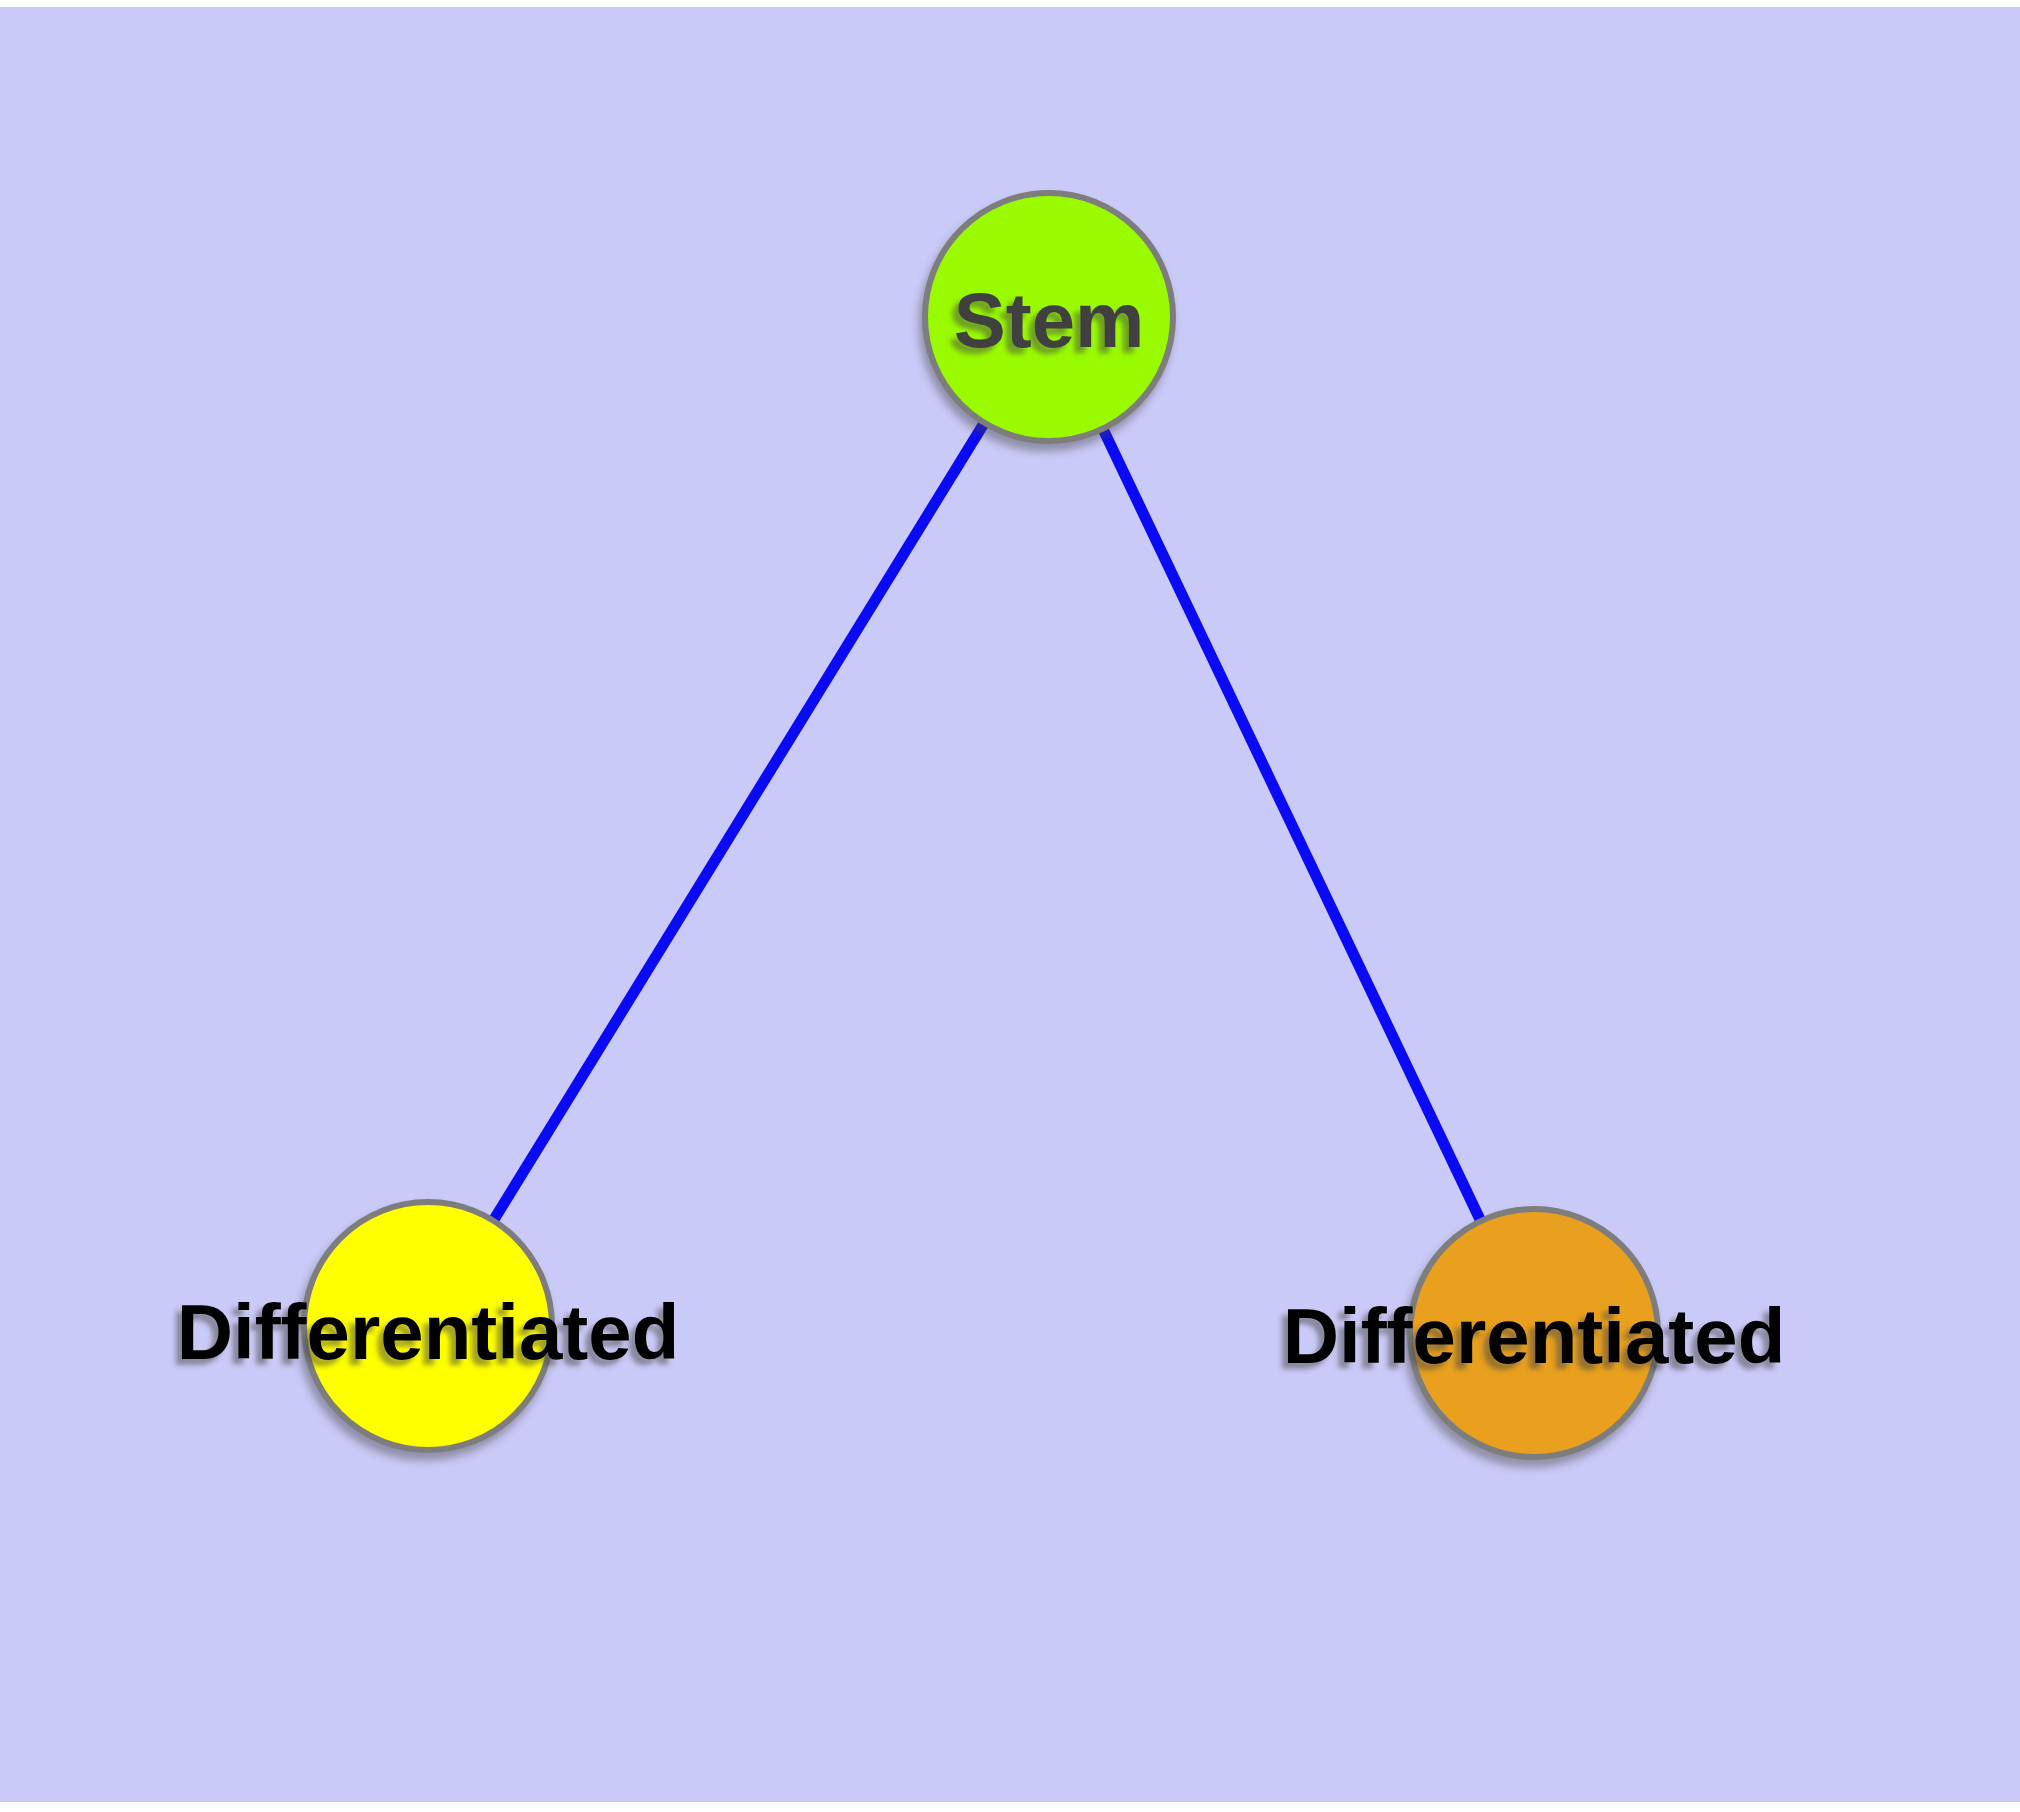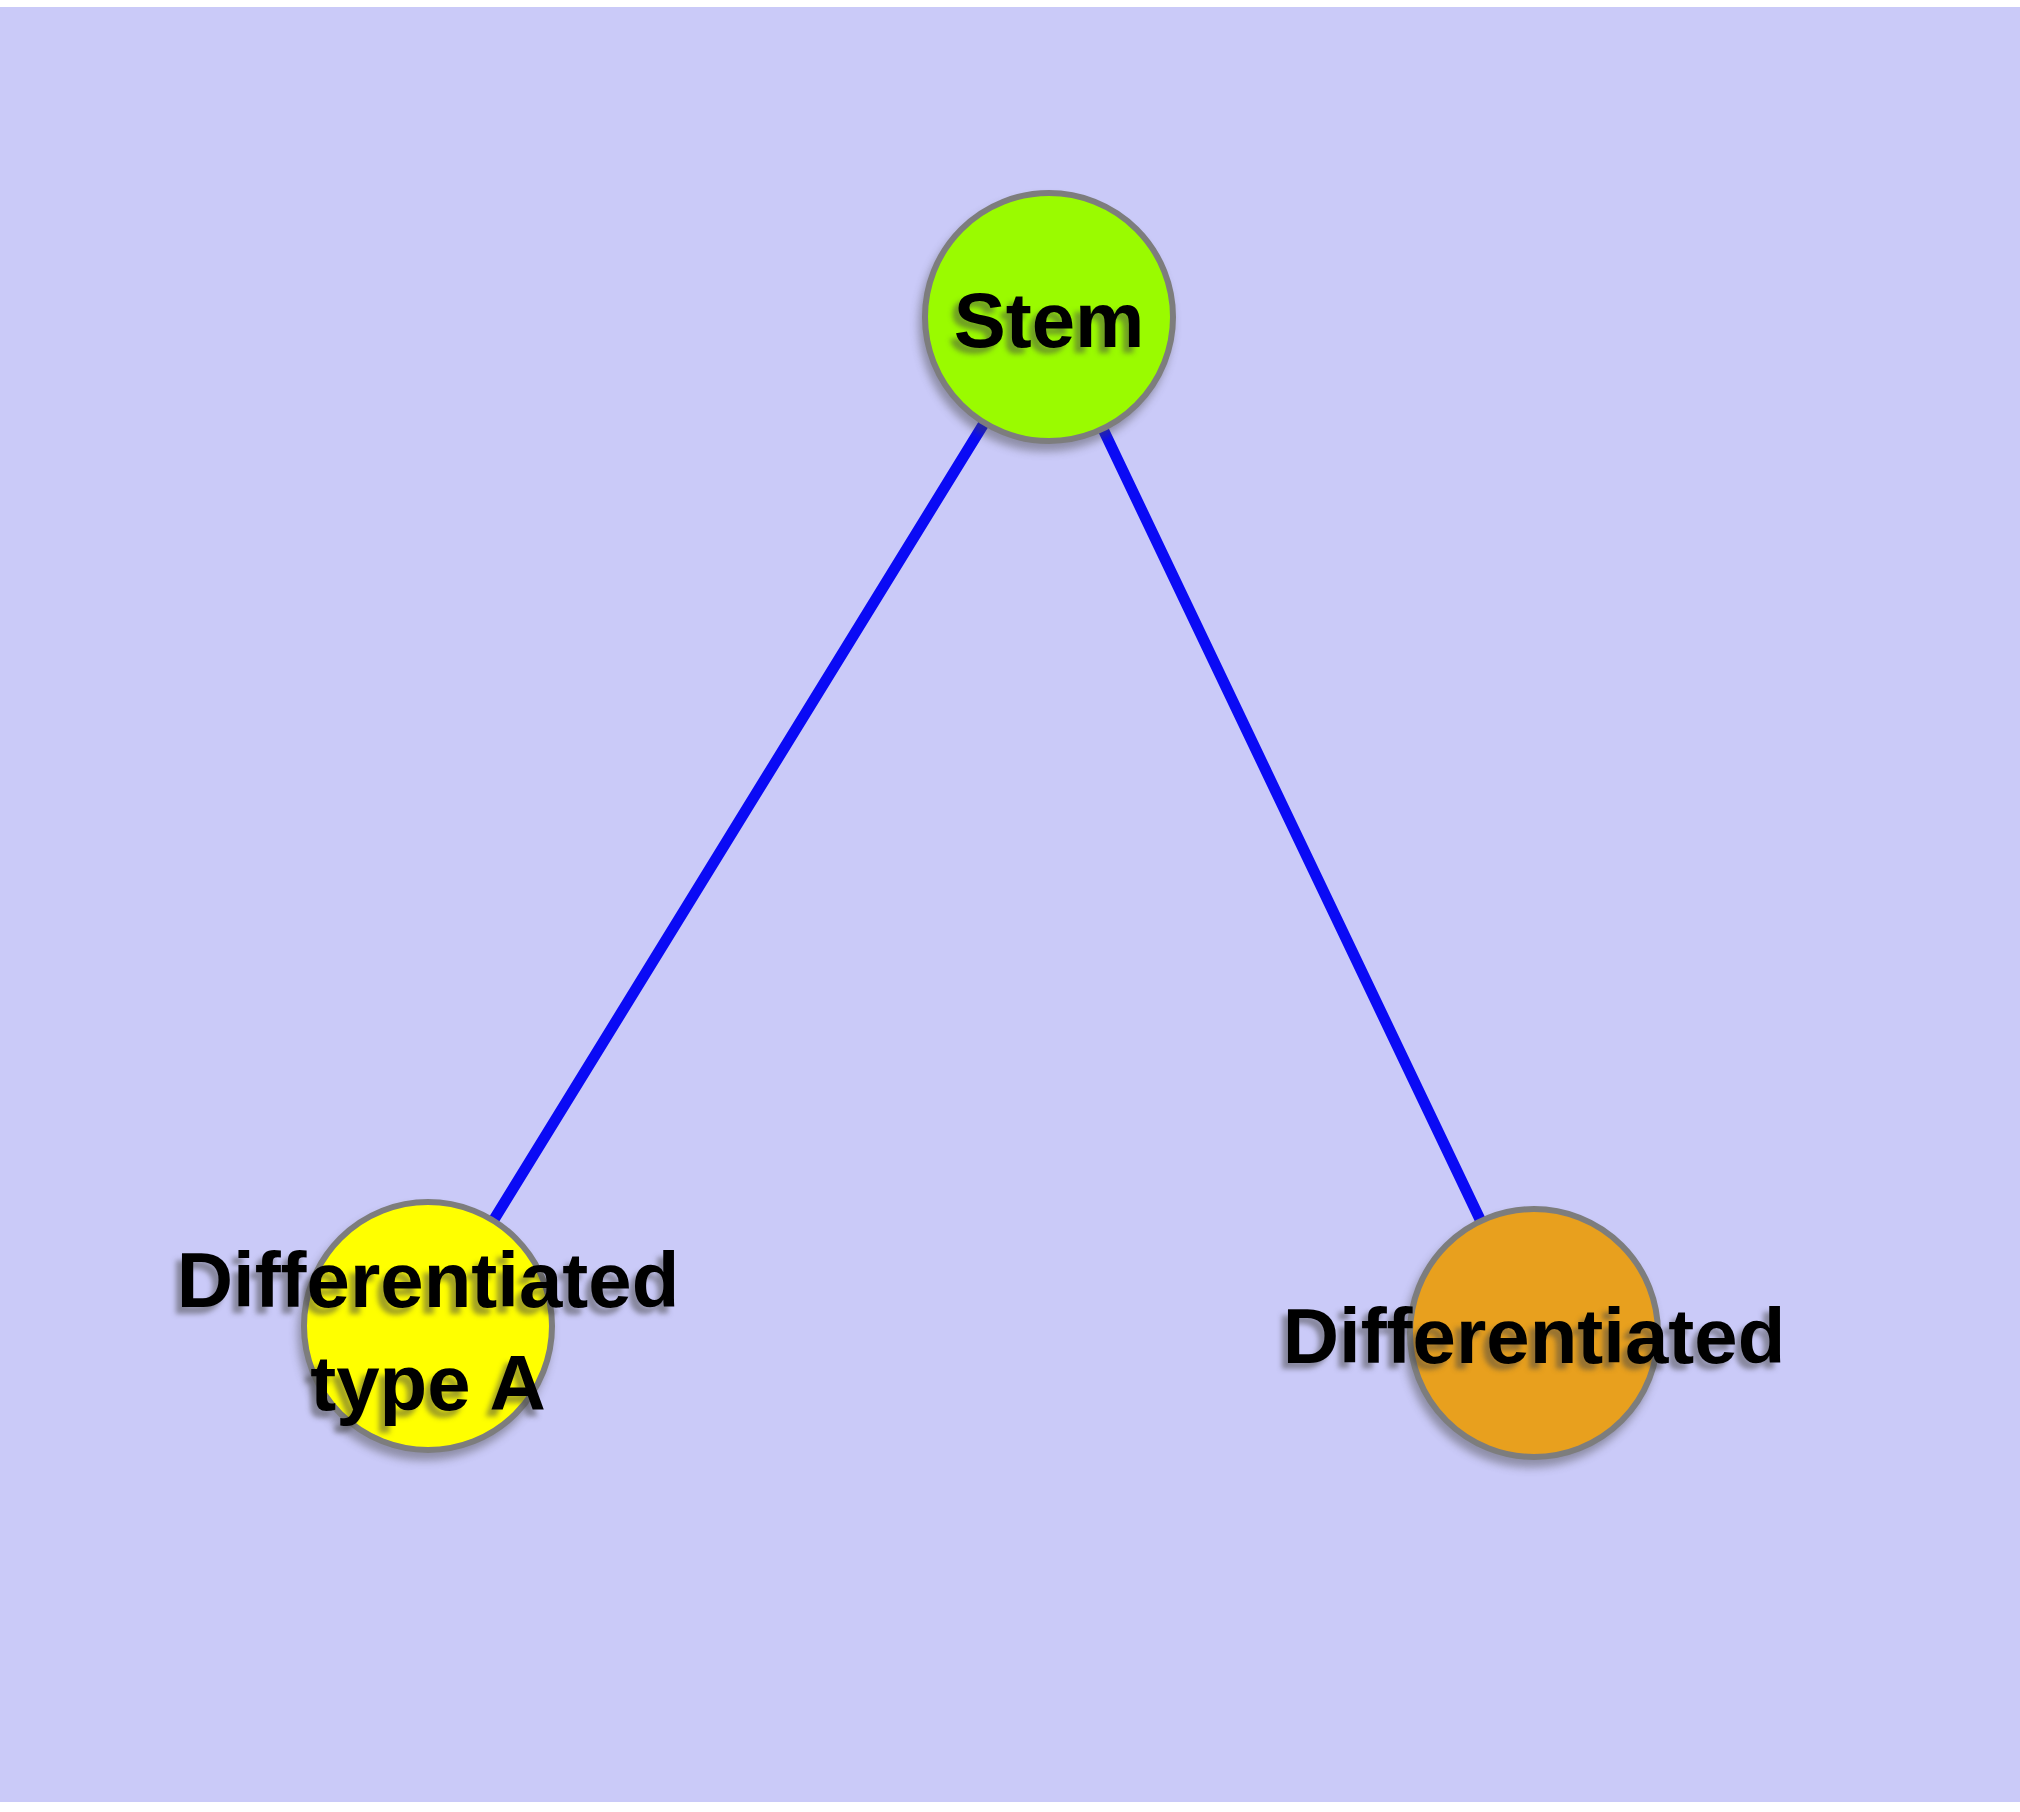--- a/index.html
+++ b/index.html
@@ -63,25 +63,24 @@
     <line x1="1238" y1="374" x2="505" y2="1565" style="stroke: rgb(10, 10, 245);"></line>
     <line x1="1238" y1="374" x2="1810" y2="1573" style="stroke: rgb(10, 10, 245);"></line>
   </svg>
 
   <div class="node node-stem" style="background-color: rgb(154, 251, 0); border-color: rgb(125, 125, 125);"></div>
 
   <div class="node node-a" style="background-color: rgb(255, 255, 0); border-color: rgb(125, 125, 125);"></div>
 
   <div class="node node-b" style="background-color: rgb(232, 160, 30); border-color: rgb(125, 125, 125);"></div>
 
-  <div class="node-label label-stem" style="color: #000000;">Stem</div>
+  <div class="node-label label-stem" style="color: #404040;">Stem</div>
 
   <div class="node-label label-a" style="color: rgb(0, 0, 0);">
     <div>Differentiated</div>
-    <div>type A</div>
   </div>
 
   <div class="node-label label-b" style="color: rgb(0, 0, 0);">
     <div>Differentiated</div>
   </div>
 
 </div>
 
 
 </body></html>

